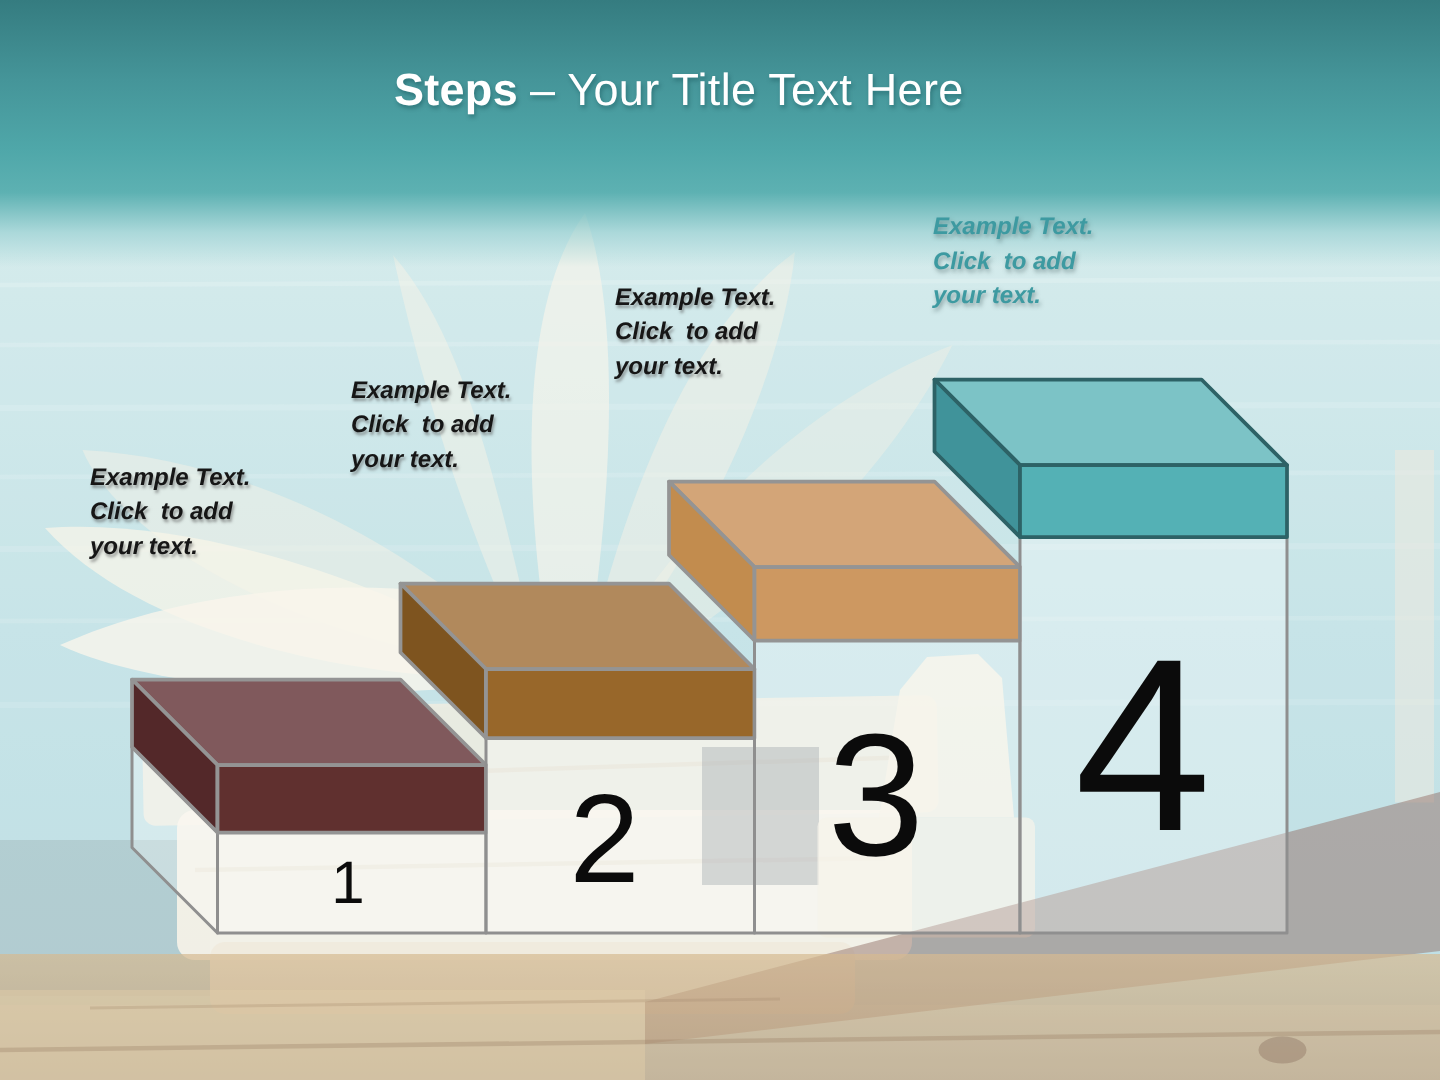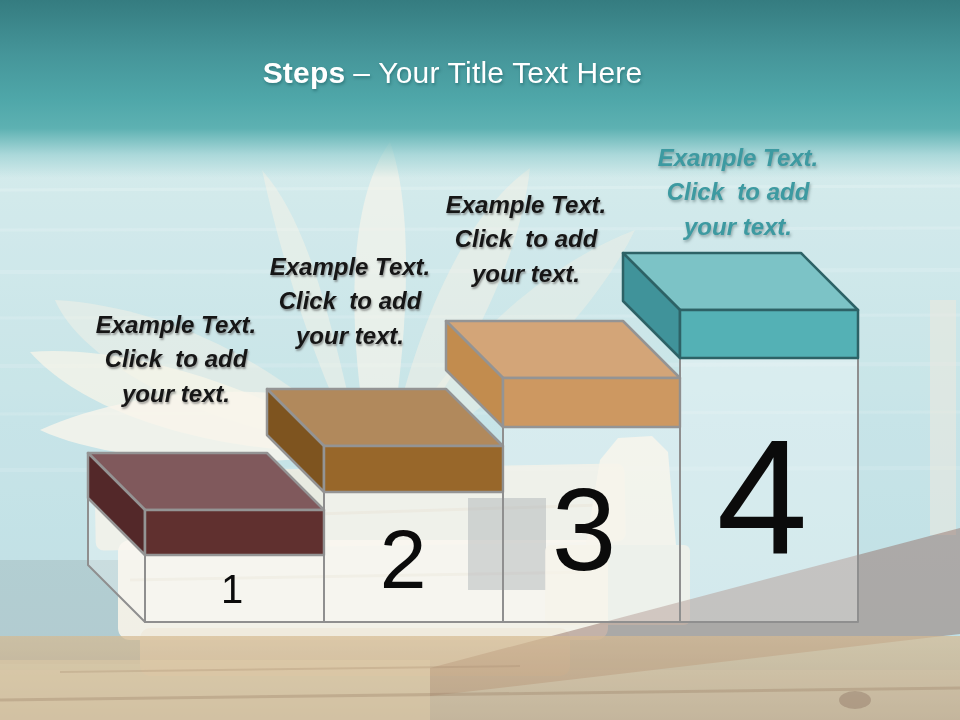--- a/index.html
+++ b/index.html
@@ -10,29 +10,29 @@
   }
   .bg-svg{position:absolute;inset:0;z-index:1;}
   .header-grad{
     position:absolute;top:0;left:0;right:0;height:178px;z-index:2;
     background:linear-gradient(180deg,
       #357c80 0%, #459599 30%, #4fa7a9 56%, #5db1b2 72%,
       rgba(137,201,203,0.55) 87%, rgba(190,226,227,0) 100%);
   }
   .steps-svg{position:absolute;inset:0;z-index:3;}
   .title{
-    position:absolute;top:56px;left:0;width:905px;text-align:center;z-index:4;
+    position:absolute;top:44px;left:0;width:905px;text-align:center;z-index:4;
     color:#ffffff;font-size:30px;letter-spacing:.2px;
     text-shadow:1px 2px 3px rgba(0,55,60,.35);
   }
   .title .bold{font-weight:bold;}
   .title .rest{margin-left:8px;font-weight:normal;}
   .step-label{
-    position:absolute;width:232px;z-index:4;text-align:center;
-    font-style:italic;font-weight:600;font-size:24px;line-height:1.43;
+    position:absolute;width:232px;z-index:4;
+    font-style:italic;font-weight:600;font-size:16px;line-height:1.43;
     white-space:pre-wrap;color:#161616;
     text-shadow:1px 2px 2px rgba(85,85,85,.55);
     transform:translateX(-50%);
   }
   .label-1{left:176px;top:308px;}
   .label-2{left:350px;top:250px;}
   .label-3{left:526px;top:188px;}
   .label-4{left:738px;top:141px;text-shadow:1px 2px 3px rgba(70,95,97,.5);}
   .step-number{
     position:absolute;z-index:4;color:#0b0b0b;line-height:1;

